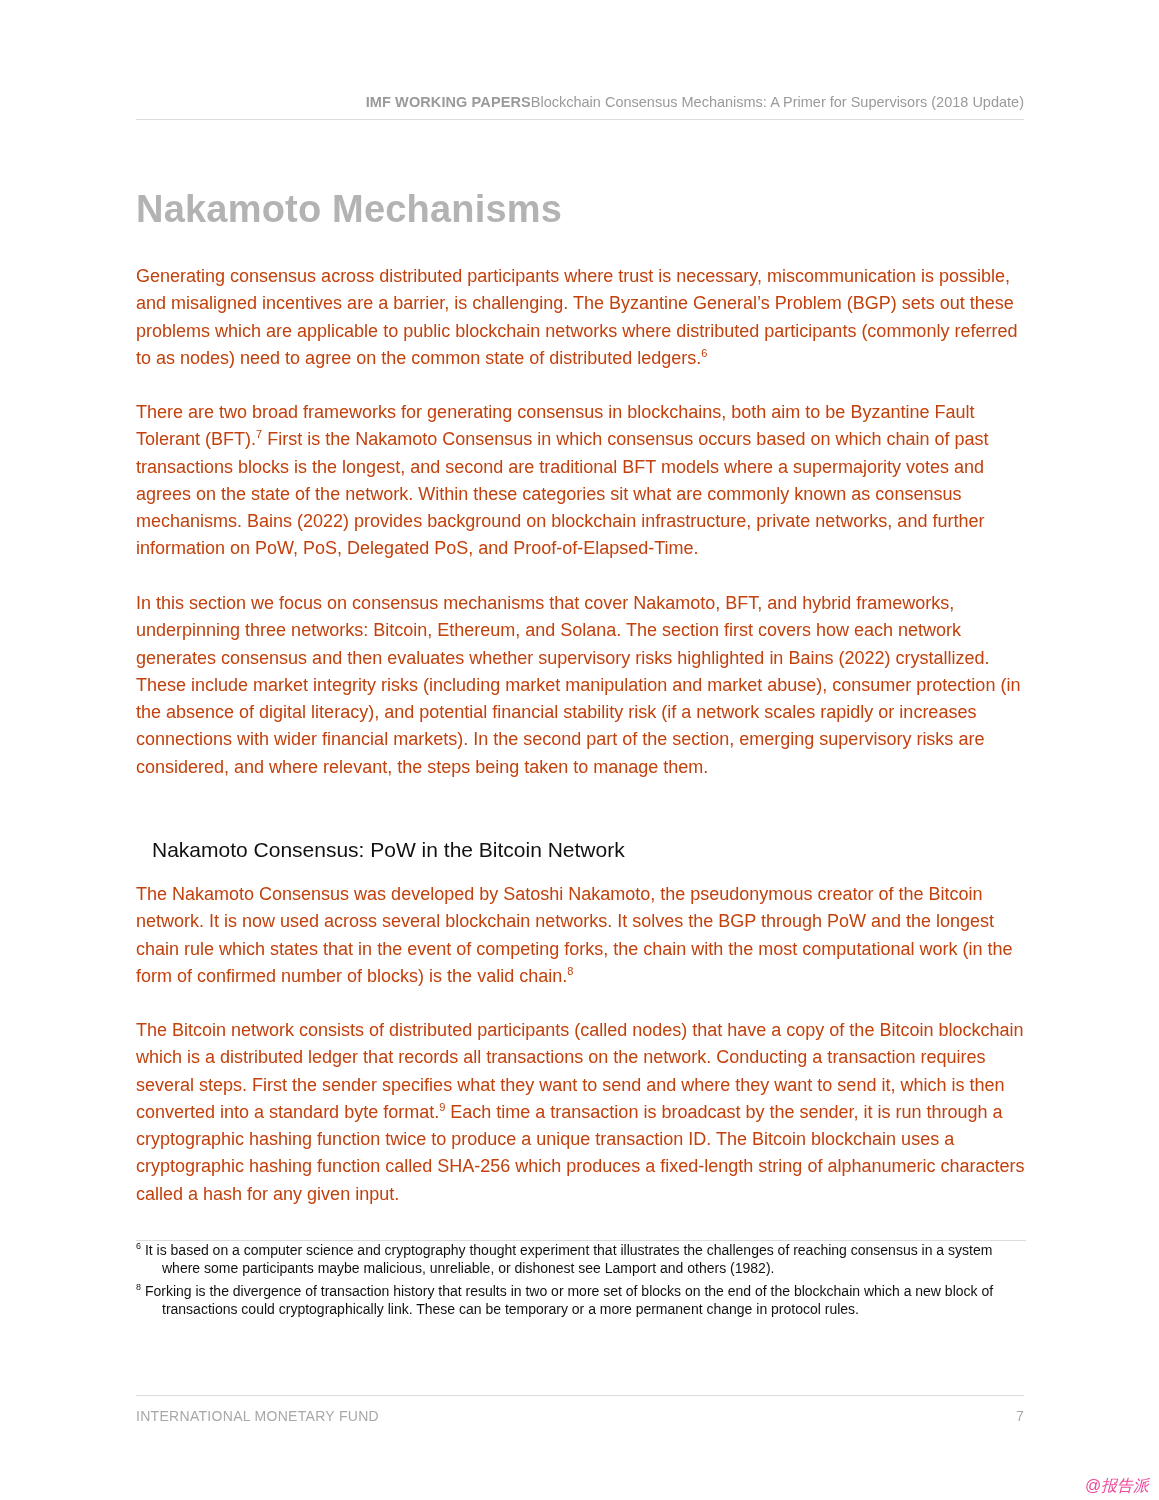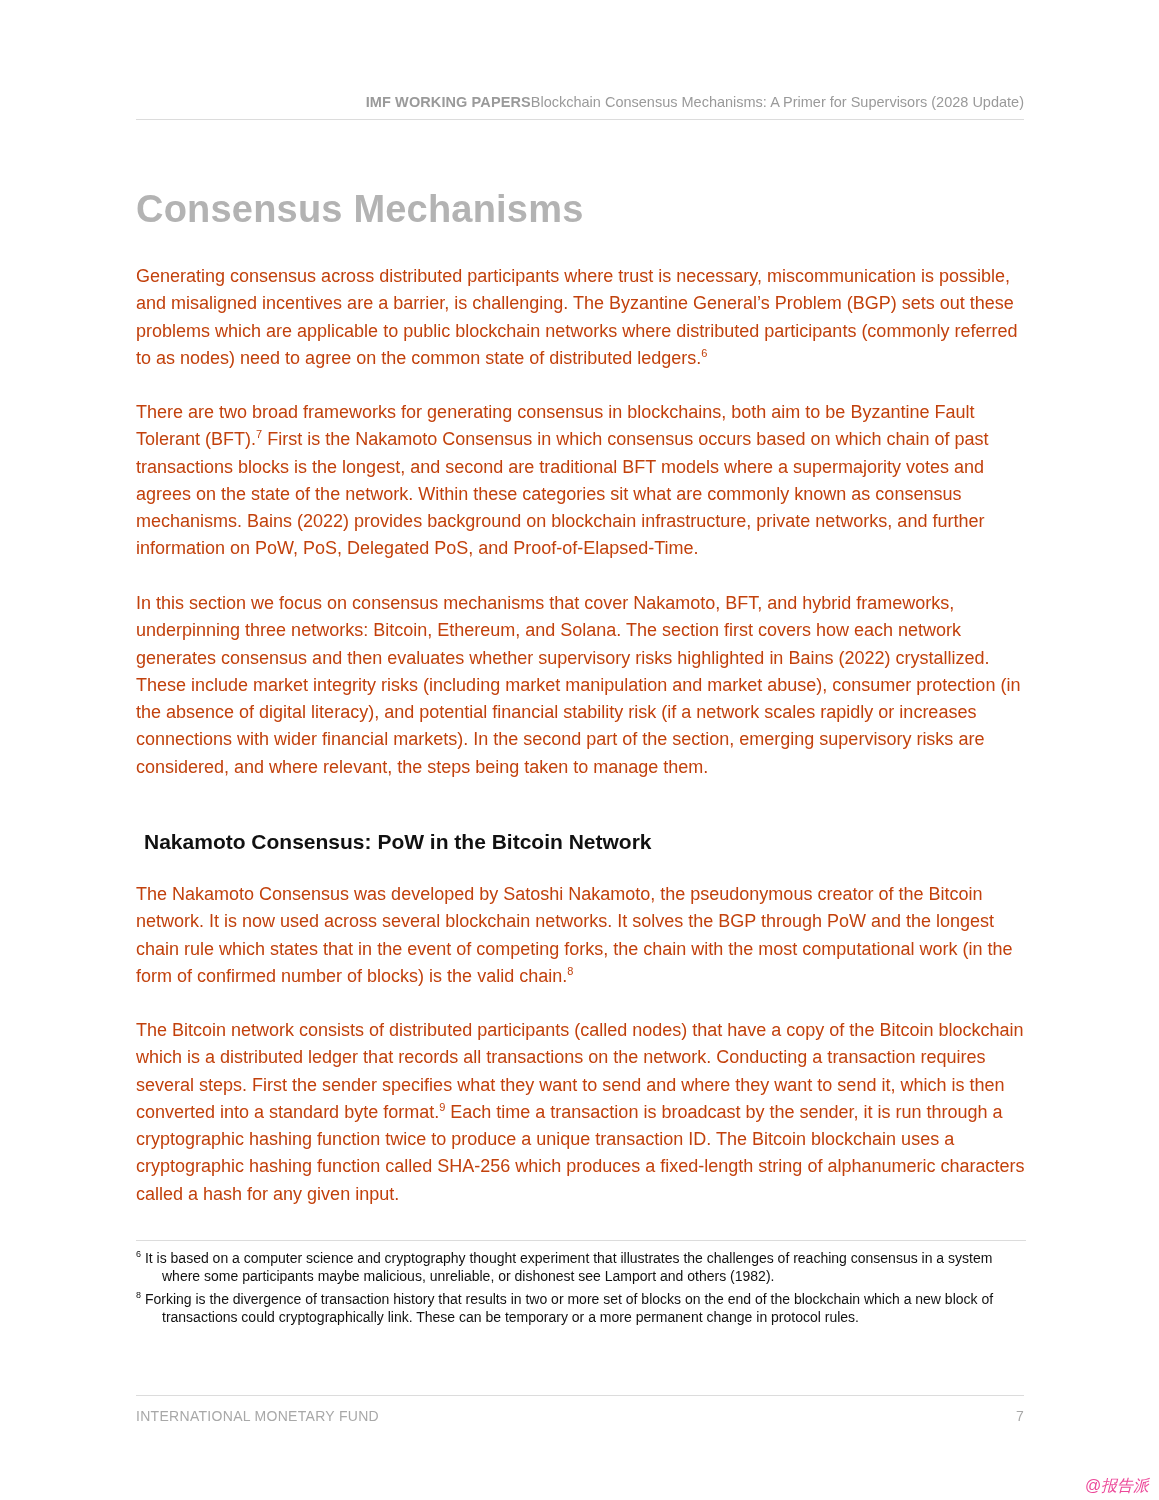--- a/index.html
+++ b/index.html
@@ -17,26 +17,26 @@
     .title {
       position: absolute; left: 136px; top: 188px; margin: 0;
       font-size: 38px; font-weight: bold; color: #b3b3b3; letter-spacing: 0.2px;
     }
     .body-text {
       position: absolute; left: 136px; width: 890px; margin: 0;
       font-size: 18px; line-height: 27.3px; color: #c2410c;
     }
     sup { font-size: 11px; line-height: 0; vertical-align: super; }
     .section-heading {
-      position: absolute; left: 136px; top: 822px; margin: 8px;
-      font-size: 21px; font-weight: bold; color: #111111;
+      position: absolute; left: 136px; top: 822px; margin: 16px;
+      font-size: 21px; font-weight: normal; color: #111111;
     }
     .footnotes {
       position: absolute; left: 136px; top: 1240px; width: 890px;
-      border-top: 1.5px solid #dcdcdc; padding-top: 8px;
+      border-top: 1.5px solid #dcdcdc; 
     }
     .footnote {
       font-size: 14px; line-height: 18.3px; color: #111111;
       padding-left: 26px; text-indent: -26px; margin-bottom: 4px;
     }
     .footnote sup { font-size: 9px; }
     .running-footer {
       position: absolute; left: 136px; top: 1395px; width: 888px;
       border-top: 1.5px solid #dcdcdc; padding-top: 12px;
       display: flex; justify-content: space-between;
@@ -45,24 +45,24 @@
     .watermark {
       position: absolute; right: 10px; top: 1476px;
       font-size: 16px; color: #ec4899; font-style: italic;
     }
   </style>
 </head>
 <body>
 
 <div class="running-header">
   <span class="left">IMF WORKING PAPERS</span>
-  <span class="right">Blockchain Consensus Mechanisms: A Primer for Supervisors (2028 Update)</span>
+  <span class="right">Blockchain Consensus Mechanisms: A Primer for Supervisors (2018 Update)</span>
 </div>
 
-<h1 class="title">Consensus Mechanisms</h1>
+<h1 class="title">Nakamoto Mechanisms</h1>
 
 <p class="body-text" style="top:263px;"><span>Generating consensus across distributed participants where trust is necessary, miscommunication is possible, and misaligned incentives are a barrier, is challenging. The Byzantine General’s Problem (BGP) sets out these problems which are applicable to public blockchain networks where distributed participants (commonly referred to as nodes) need to agree on the common state of distributed ledgers.</span><sup>6</sup></p>
 
 <p class="body-text" style="top:399px;"><span>There are two broad frameworks for generating consensus in blockchains, both aim to be Byzantine Fault Tolerant (BFT).</span><sup>7</sup><span> First is the Nakamoto Consensus in which consensus occurs based on which chain of past transactions blocks is the longest, and second are traditional BFT models where a supermajority votes and agrees on the state of the network. Within these categories sit what are commonly known as consensus mechanisms. Bains (2022) provides background on blockchain infrastructure, private networks, and further information on PoW, PoS, Delegated PoS, and Proof-of-Elapsed-Time.</span></p>
 
 <p class="body-text" style="top:590px;"><span>In this section we focus on consensus mechanisms that cover Nakamoto, BFT, and hybrid frameworks, underpinning three networks: Bitcoin, Ethereum, and Solana. The section first covers how each network generates consensus and then evaluates whether supervisory risks highlighted in Bains (2022) crystallized. These include market integrity risks (including market manipulation and market abuse), consumer protection (in the absence of digital literacy), and potential financial stability risk (if a network scales rapidly or increases connections with wider financial markets). In the second part of the section, emerging supervisory risks are considered, and where relevant, the steps being taken to manage them.</span></p>
 
 <h2 class="section-heading">Nakamoto Consensus: PoW in the Bitcoin Network</h2>
 
 <p class="body-text" style="top:881px;"><span>The Nakamoto Consensus was developed by Satoshi Nakamoto, the pseudonymous creator of the Bitcoin network. It is now used across several blockchain networks. It solves the BGP through PoW and the longest chain rule which states that in the event of competing forks, the chain with the most computational work (in the form of confirmed number of blocks) is the valid chain.</span><sup>8</sup></p>

